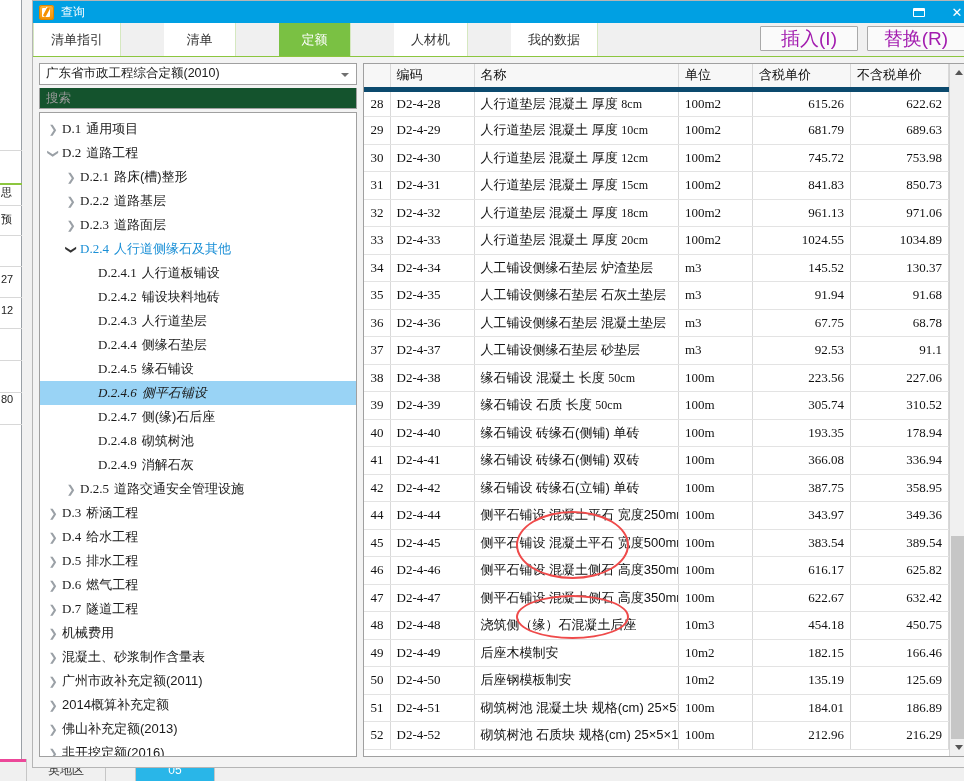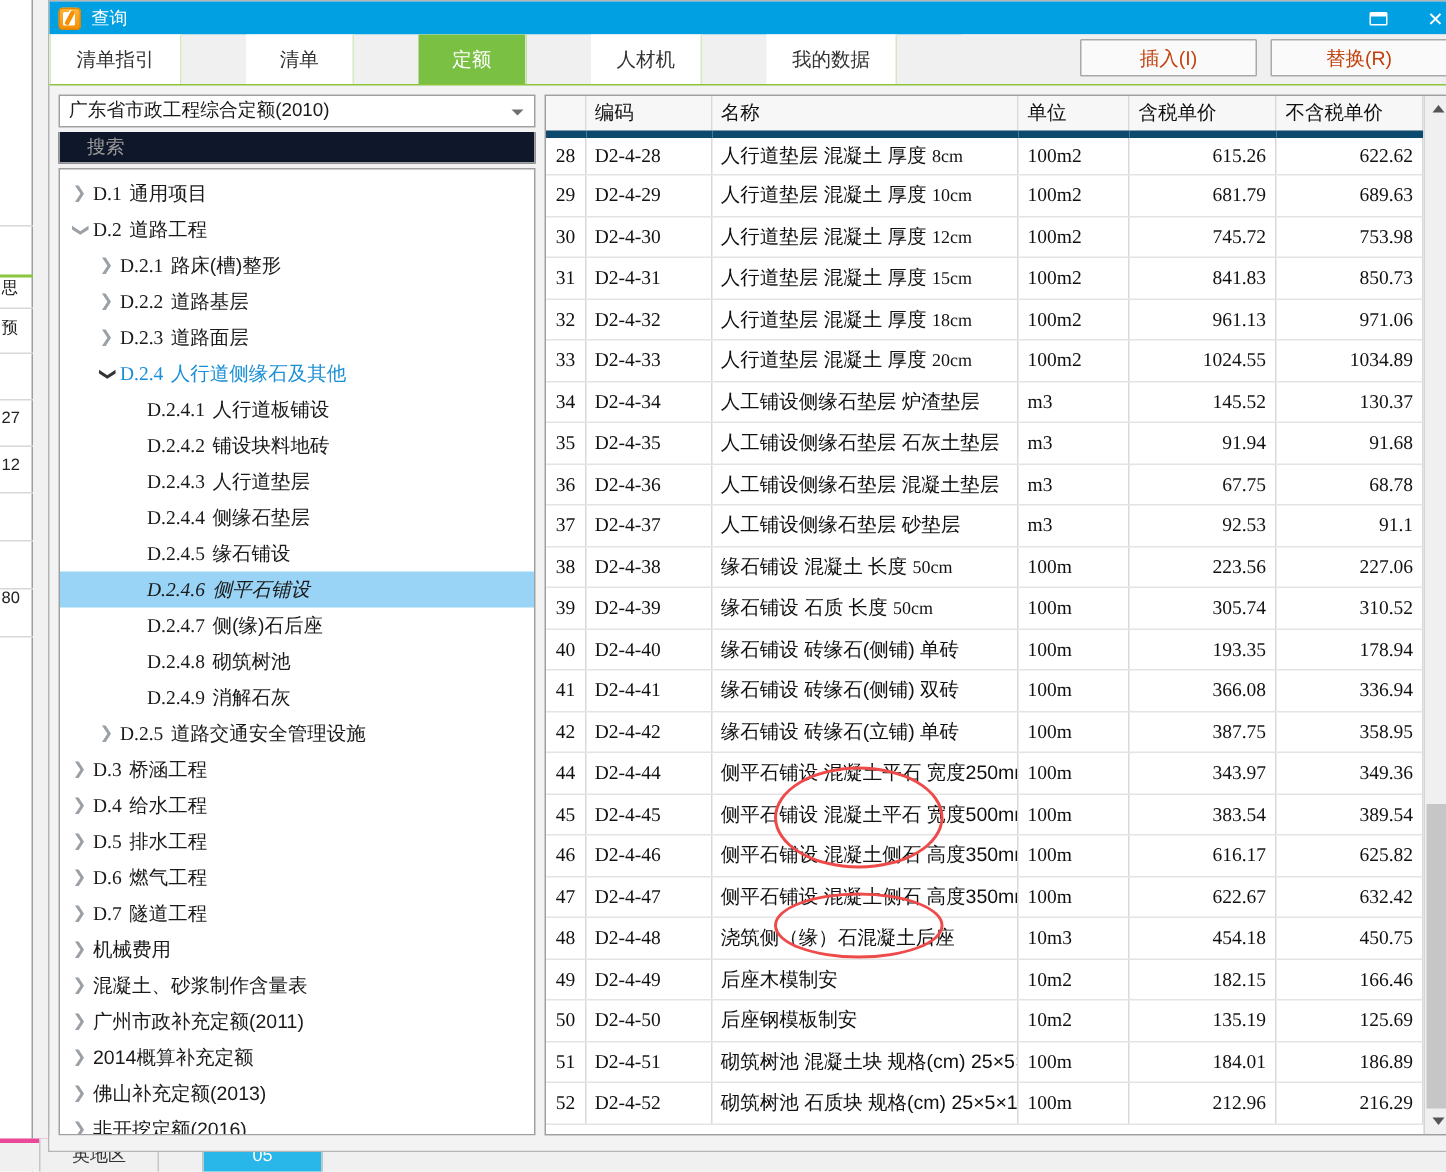--- a/index.html
+++ b/index.html
@@ -97,23 +97,23 @@
   }
   .tab:first-child { border-left: 1px solid #d5e8c0; }
   .tab.active { background: #7ac143; color: #ffffff; }
   #tabstrip-filler { flex: 1 1 auto; background: #f0f0f0; border-bottom: none; }
 
   #top-buttons {
     position: absolute; right: 8px; top: 3px;
     display: flex; gap: 9px;
   }
   .top-btn {
-    width: 118px; height: 25px; background: #fafafa;
+    width: 98px; height: 25px; background: #fafafa;
     border: 1px solid #a9a9a9; border-radius: 1px;
-    font-size: 13px; color: #c2410c;
+    font-size: 19px; color: #a21caf;
     display: flex; align-items: center; justify-content: center;
     cursor: default;
   }
 
   
   #body {
     flex: 1 1 auto; display: flex; padding: 6px 6px 0 6px; gap: 6px;
     min-height: 0;
   }
 
@@ -123,23 +123,23 @@
     height: 22px; background: #ffffff; border: 1px solid #a0a0a0;
     display: flex; align-items: center; padding: 0 6px;
     font-size: 12.5px; color: #1a1a1a; position: relative; cursor: default;
   }
   #lib-select .caret {
     position: absolute; right: 7px; top: 9px;
     width: 0; height: 0; border-left: 4px solid transparent;
     border-right: 4px solid transparent; border-top: 4px solid #707070;
   }
   #search-box {
-    height: 22px; margin-top: 3px; background: #0f172a;
+    height: 22px; margin-top: 3px; background: #14532d;
     border: 1px solid #a0a0a0; border-top: none;
-    display: flex; align-items: center; padding: 0 18px;
+    display: flex; align-items: center; padding: 0 6px;
     font-size: 12.5px; color: #9a9a9a; cursor: text;
   }
   #tree {
     flex: 1 1 auto; margin-top: 3px; background: #ffffff;
     border: 1px solid #a0a0a0; overflow: hidden;
     padding: 4px 0 0 0; min-height: 0;
   }
   .tree-node {
     height: 24px; display: flex; align-items: center;
     font-size: 13px; color: #1a1a1a; white-space: nowrap;

